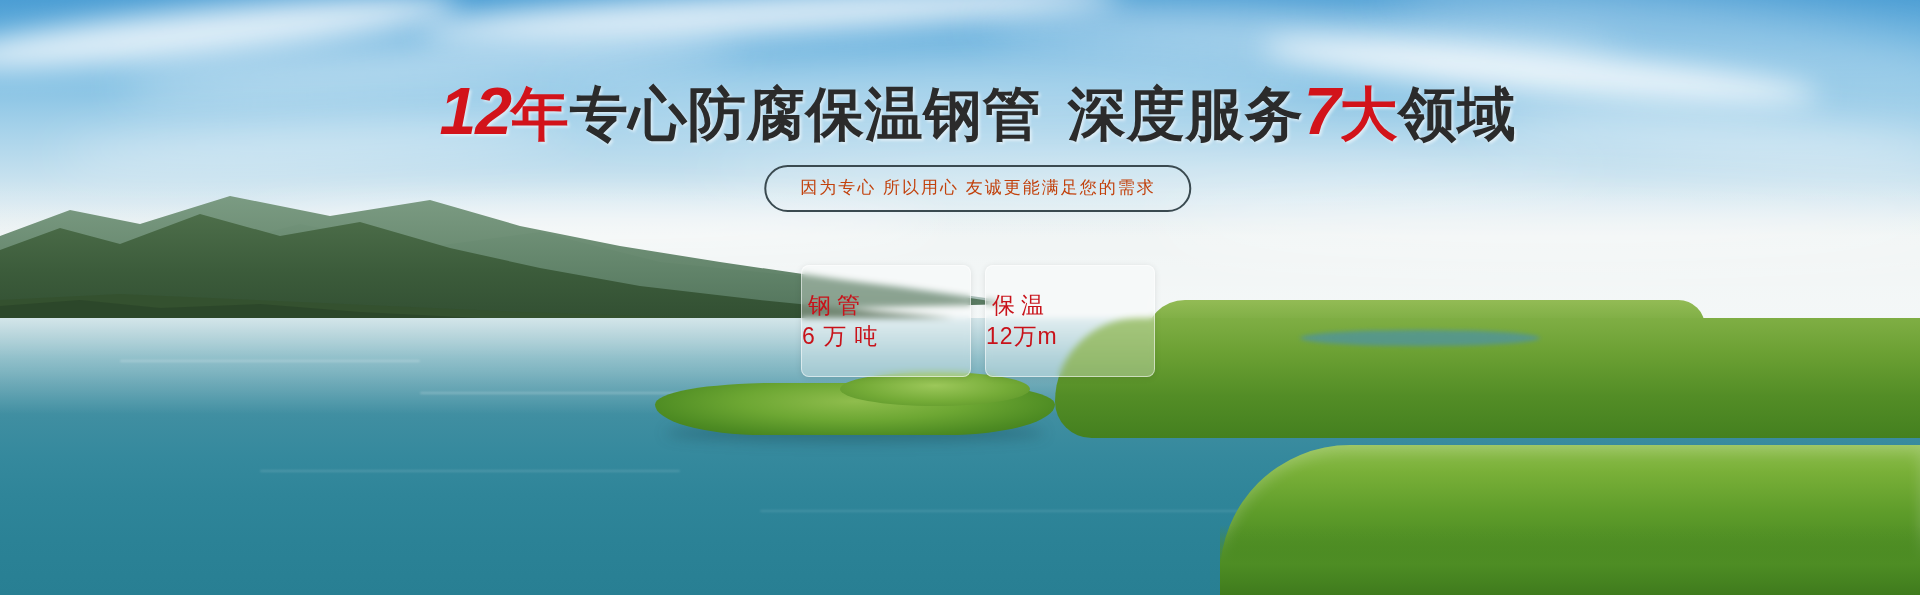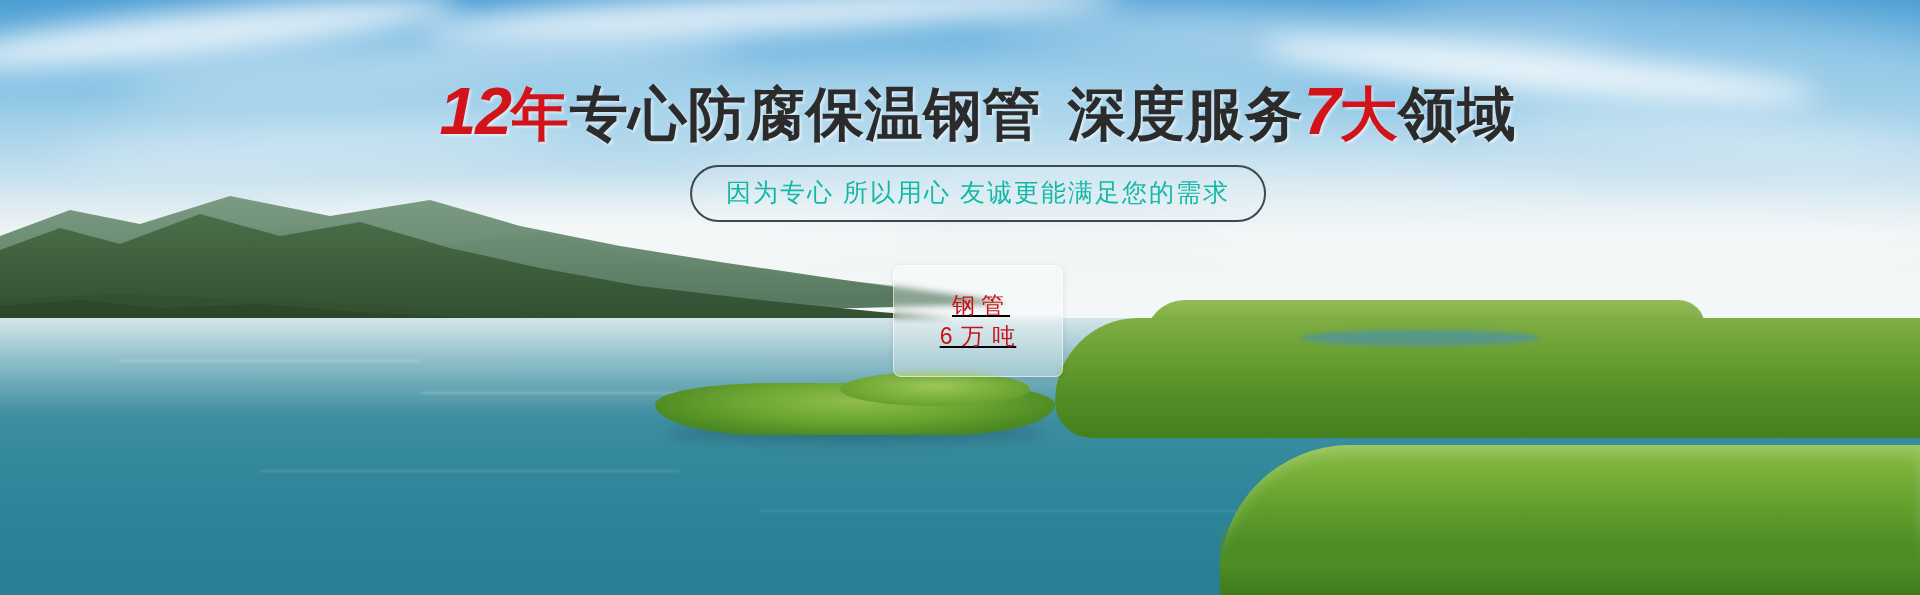--- a/index.html
+++ b/index.html
@@ -127,42 +127,41 @@
     font-style:italic;
     letter-spacing:-1px;
   }
   .headline .gap{display:inline-block;width:26px;}
 
   .subpill{
     position:absolute;top:165px;left:50%;transform:translateX(-50%);
     border:2px solid #3a4a50;
     border-radius:30px;
     padding:9px 34px 11px;
-    font-size:25px;
+    font-size:17px;
     letter-spacing:2px;
-    color:#14b8a6;
+    color:#c2410c;
     white-space:nowrap;
     background:rgba(255,255,255,.06);
   }
 
   .stats{
     position:absolute;top:265px;left:50%;transform:translateX(-50%);
     display:flex;gap:14px;
   }
   .stat{
     width:168px;height:110px;
     background:rgba(255,255,255,.30);
     border:1px solid rgba(255,255,255,.55);
     border-radius:8px;
     backdrop-filter:blur(3px);
     -webkit-backdrop-filter:blur(3px);
     display:flex;flex-direction:column;
-    align-items:center;justify-content:center;
+    align-items:flex-start;justify-content:center;
     box-shadow:0 1px 6px rgba(0,0,0,.10);
-    text-decoration:underline;
   }
   .stat-label{
     color:#c8121a;font-size:23px;letter-spacing:6px;
     text-indent:6px;font-weight:400;
   }
   .stat-value{
     color:#c8121a;font-size:23px;letter-spacing:1px;font-weight:400;
   }
   .stat-value sup{font-size:13px;vertical-align:super;}
 </style>
@@ -249,16 +248,20 @@
     <div class="subpill">因为专心 所以用心  友诚更能满足您的需求</div>
 
     <div class="stats">
 
       <div class="stat">
         <div class="stat-label">钢管</div>
         <div class="stat-value"><span>6 万 吨</span></div>
       </div>
 
 
+      <div class="stat">
+        <div class="stat-label">保温</div>
+        <div class="stat-value"><span>12万m</span></div>
+      </div>
 
     </div>
   </div>
 </div>
 
 </body></html>

